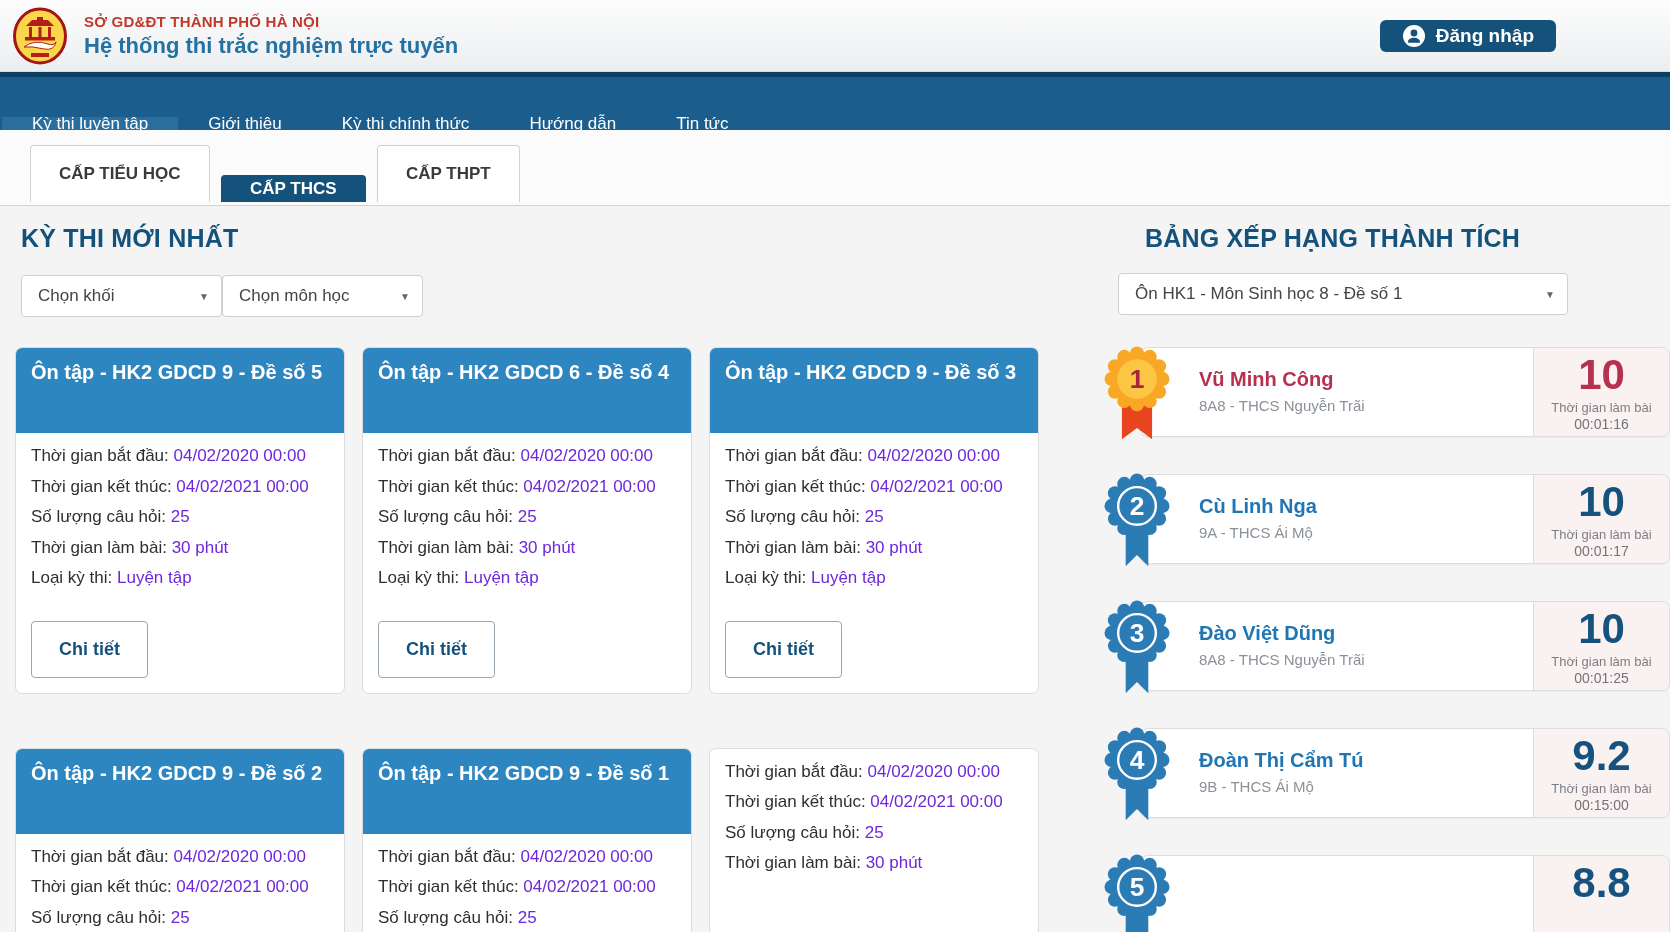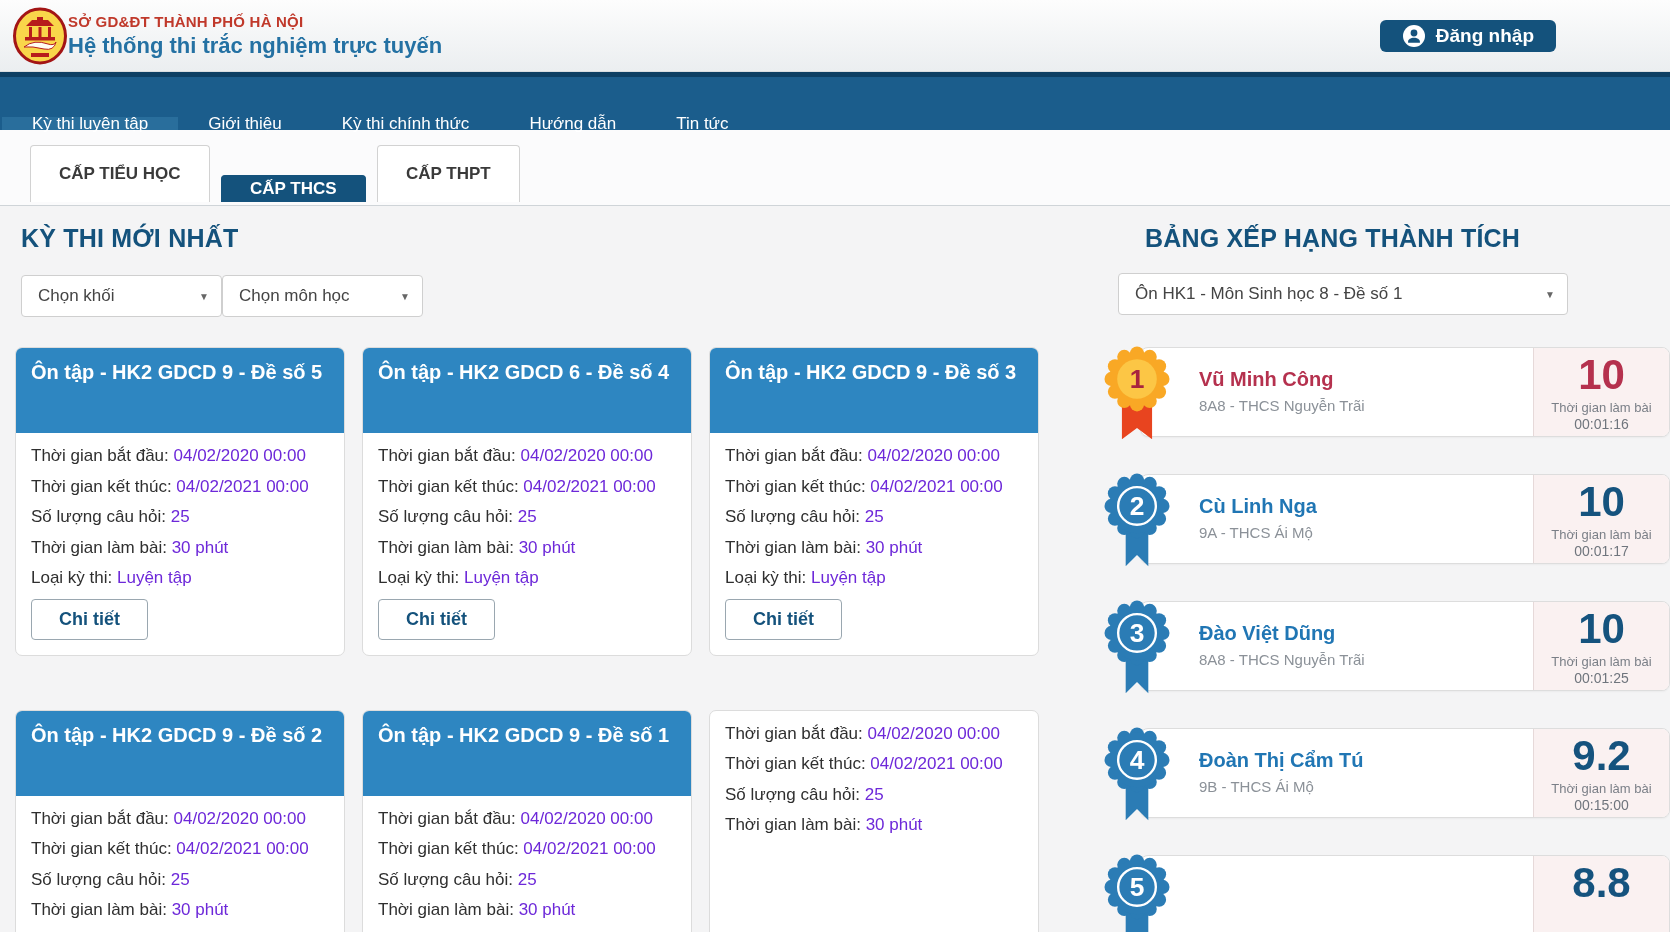--- a/index.html
+++ b/index.html
@@ -8,21 +8,21 @@
     font-family: "Liberation Sans", "DejaVu Sans", sans-serif;
     background:#f4f4f5; color:#333;
   }
 
   
   .header {
     height:72px; background:linear-gradient(#fdfdfd,#ebeef0);
     border-bottom:1px solid #d9dde0;
     display:flex; align-items:center; padding:0 18px 0 12px;
   }
-  .brand { display:flex; align-items:center; gap:0; cursor:pointer; }
+  .brand { display:flex; align-items:center; gap:16px; cursor:pointer; }
   .logo { width:56px; height:58px; flex:0 0 auto; }
   .brand-text .org { color:#c0392b; font-weight:bold; font-size:15px; letter-spacing:.2px; }
   .brand-text .site { color:#2471a3; font-weight:bold; font-size:22px; margin-top:3px; }
   .spacer { flex:1; }
   .login-btn {
     background:#14527c; color:#fff; border:none; border-radius:6px;
     height:32px; padding:0 22px; font-size:19px; font-weight:bold;
     display:flex; align-items:center; gap:10px; cursor:pointer; margin-right:96px;
     font-family:inherit;
   }
@@ -74,22 +74,22 @@
   .exam-card { background:#fff; border:1px solid #dcdcdc; border-radius:7px; }
   .exam-card .card-head {
     background:#2e86c1; color:#fff; border-radius:6px 6px 0 0;
     min-height:85px; padding:11px 15px; font-size:20px; font-weight:bold; line-height:1.35;
   }
   .exam-card .card-body { padding:13px 15px 15px; }
   .exam-card .line { font-size:17px; margin-bottom:11px; line-height:1.15; }
   .exam-card .line .lbl { color:#2f2f2f; }
   .exam-card .line .val { color:#6d28d9; }
   .detail-btn {
-    margin-top:0; background:#fff; border:1px solid #9aa7b0; border-radius:4px;
-    color:#14527c; font-size:18px; font-weight:bold; padding:9px 27px; cursor:pointer;
+    margin-top:22px; background:#fff; border:1px solid #9aa7b0; border-radius:4px;
+    color:#14527c; font-size:18px; font-weight:bold; padding:17px 27px; cursor:pointer;
     font-family:inherit;
   }
 
   
   .sidebar h2.section { margin-top:18px; width:475px; text-align:center; }
   .sidebar .select { width:450px; margin:20px 0 0 23px; }
   .lb-rows { margin-top:32px; }
   .lb-row {
     position:relative; margin:0 0 37px 45px; height:90px;
     background:#fff; border:1px solid #ddd; border-radius:8px;

